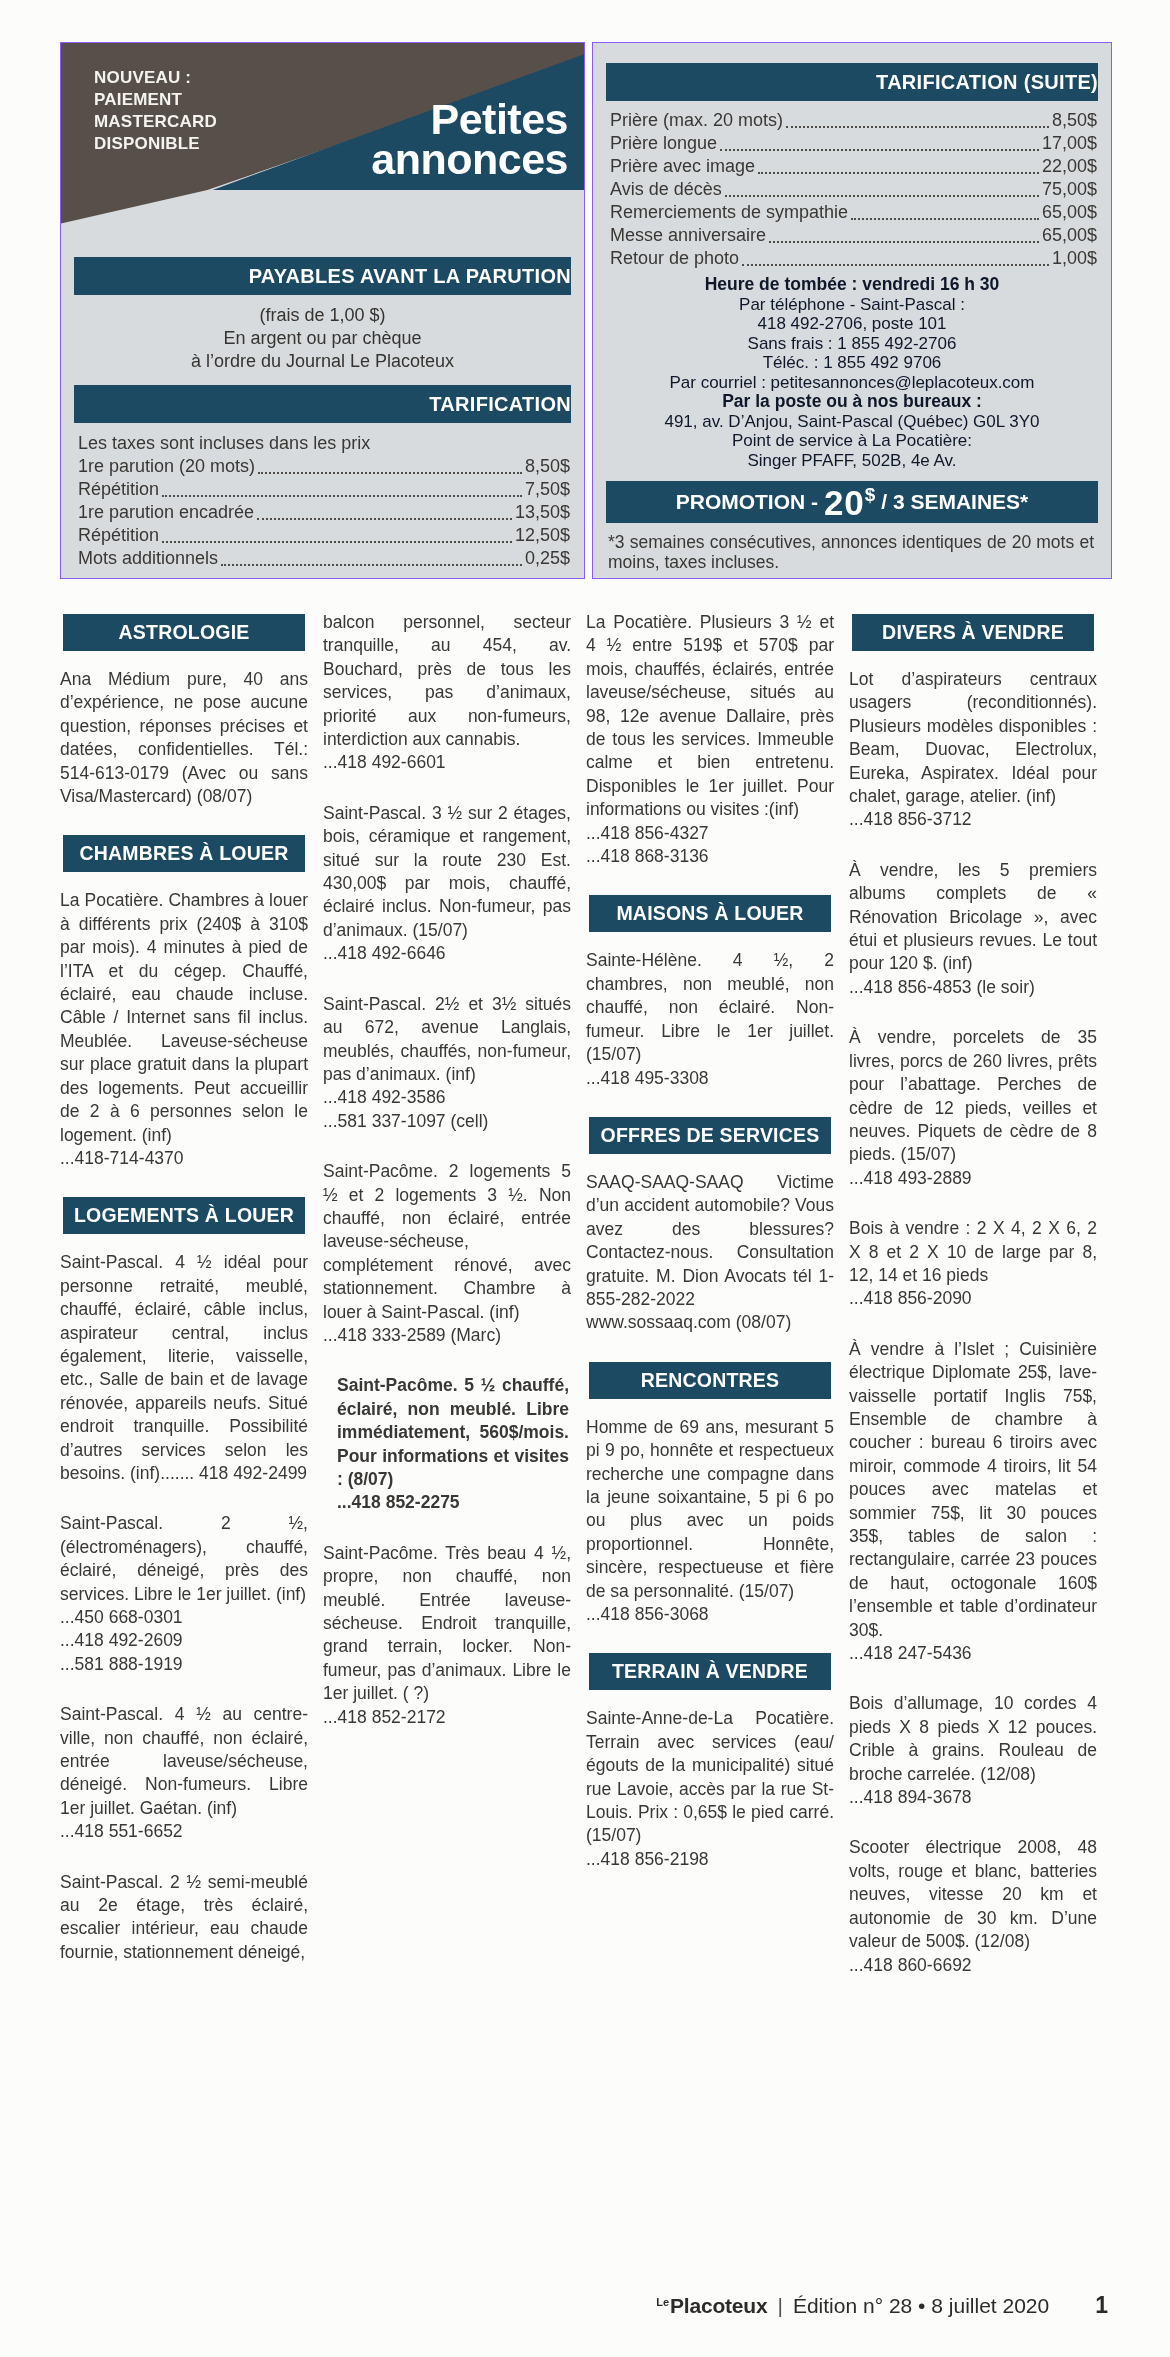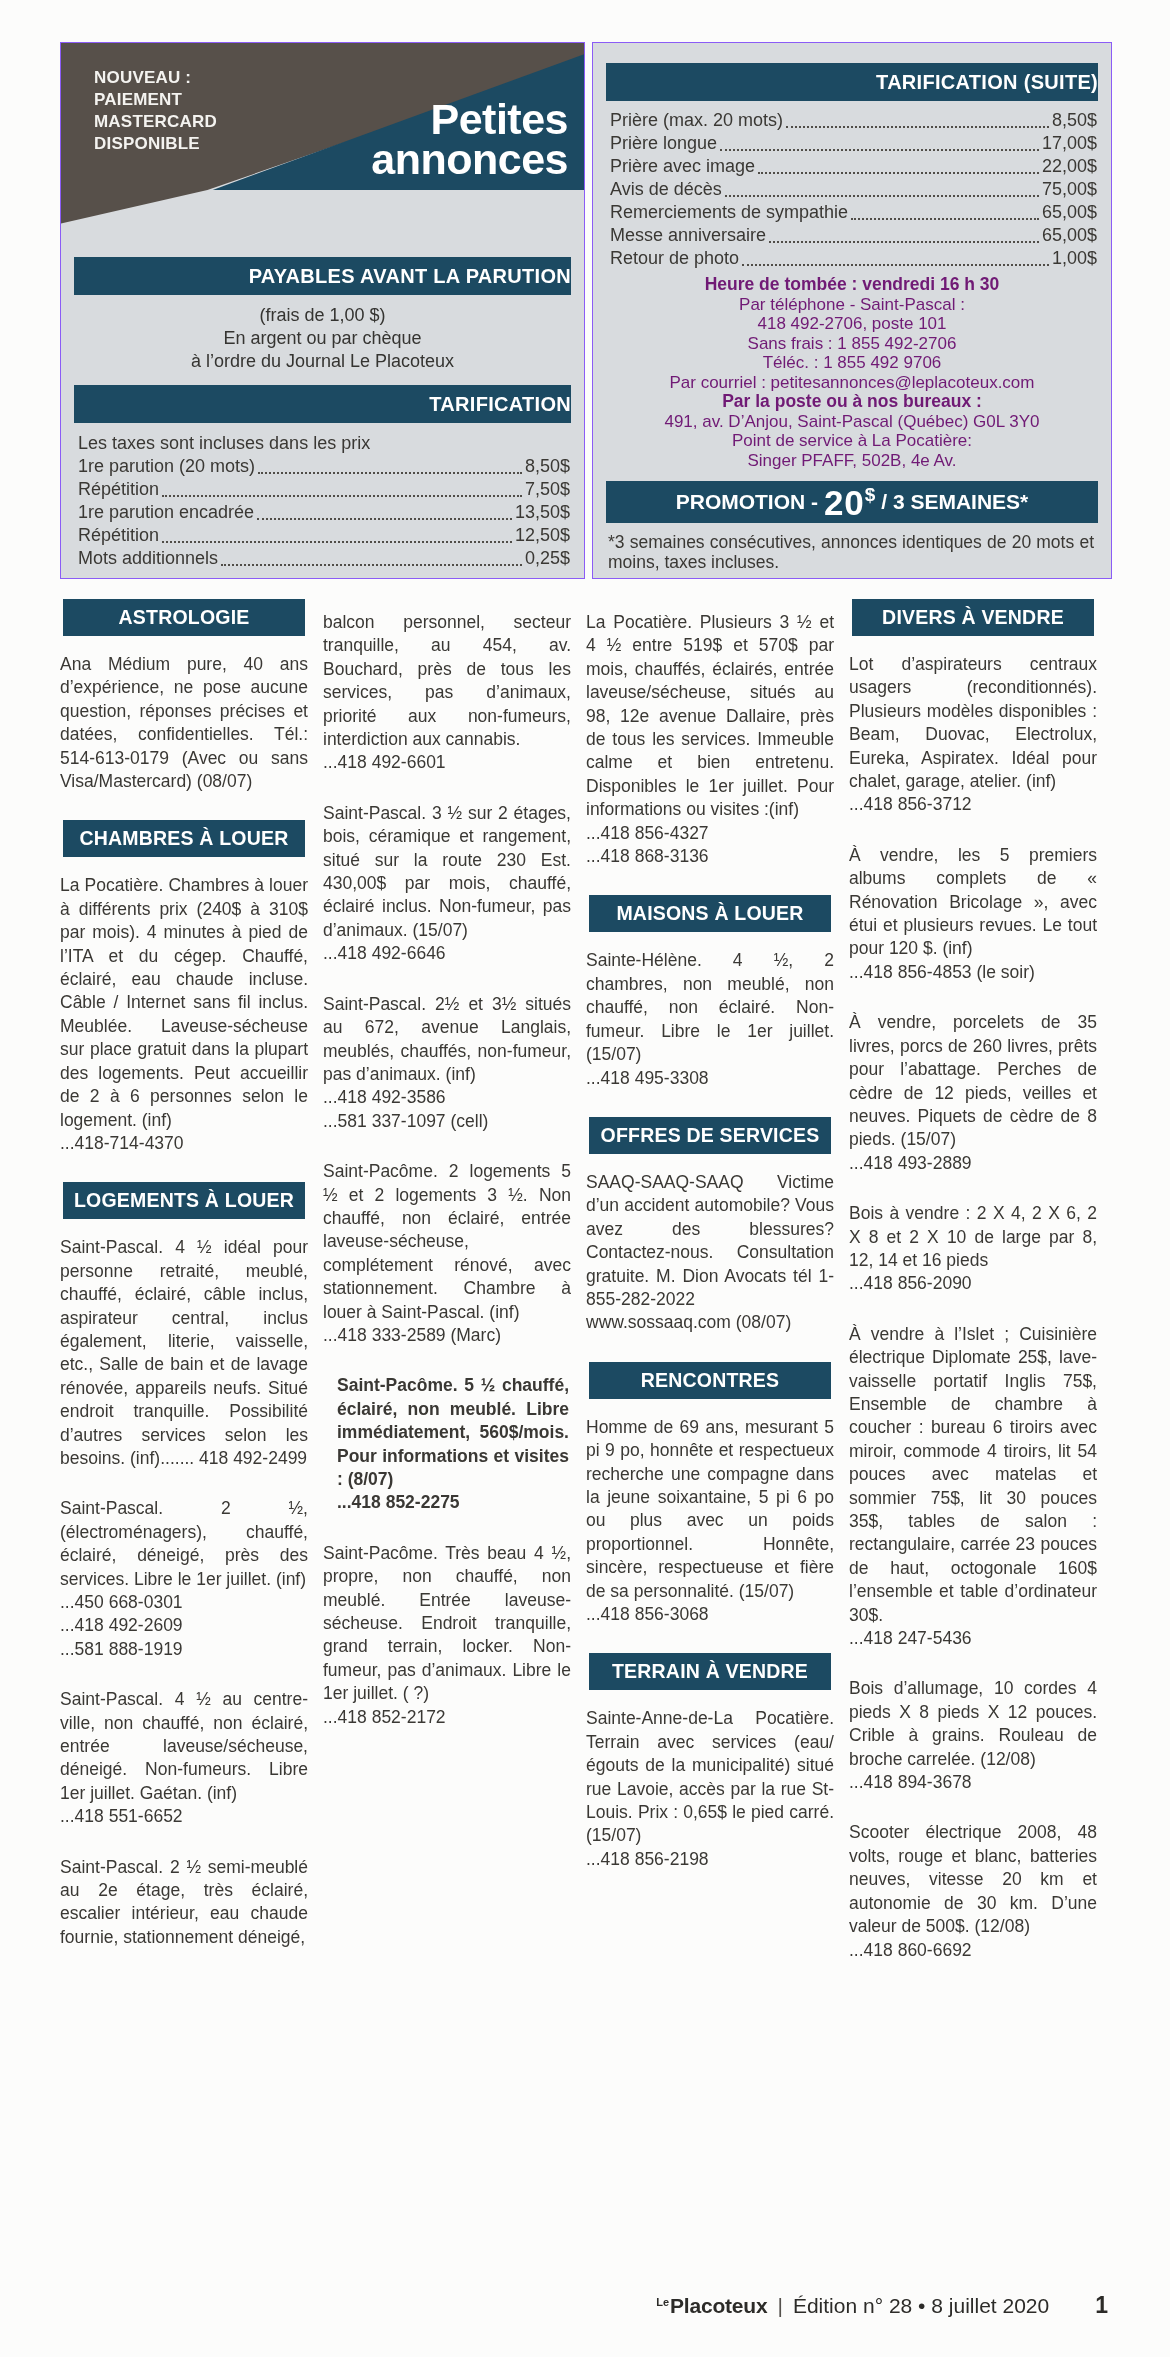--- a/index.html
+++ b/index.html
@@ -32,37 +32,37 @@
   .pay-lines { margin-top:9px; text-align:center; font-size:18px; line-height:23px; color:#353431; }
 
   .tarif-note { font-size:18px; line-height:23px; margin:9px 14px 0 17px; }
   .tarif-list { margin:0 14px 0 17px; font-size:18px; }
   .right-box .tarif-list { margin-top:8px; }
   .tarif-row { display:flex; align-items:flex-end; line-height:23px; }
   .tarif-label, .tarif-price { white-space:nowrap; }
   .tarif-dots { flex:1 1 auto; border-bottom:2px dotted #504d48; margin:0 3px 4px; min-width:8px; }
 
   .right-box .bar.suite { margin-top:20px; }
-  .contact { margin-top:5px; text-align:center; font-size:17px; line-height:19.5px; color:#701a75; }
+  .contact { margin-top:5px; text-align:center; font-size:17px; line-height:19.5px; color:#0f172a; }
   .contact .bold-line { font-weight:bold; font-size:17.5px; }
 
   .promo-bar { margin:11px 13px 0; background:#1c4a62; color:#fff; height:42px;
     display:flex; align-items:center; justify-content:center; font-weight:bold; font-size:21px; }
   .promo-bar span, .promo-bar sup { white-space:pre; }
   .promo-amount { font-size:35px; line-height:1; letter-spacing:1px; }
   .promo-sup { font-size:19px; transform:translateY(-7px); display:inline-block; }
 
   .promo-note { margin:9px 17px 0 15px; font-size:17.5px; line-height:20px; text-align:justify; }
 
   
   .columns { position:absolute; top:598px; left:60px; display:flex; gap:15px; }
   .col { width:248px; }
   .col-header { background:#1c4a62; color:#fff; font-weight:bold; font-size:19.5px;
     text-align:center; height:37px; line-height:37px; margin:6px 3px 17px; letter-spacing:.2px; }
-  .col > .col-header:first-child { margin-top:1px; }
+  .col > .col-header:first-child { margin-top:16px; }
   .col > .ad:first-child { margin-top:13px; }
   .ad { margin-bottom:27px; }
   .ad-body { font-size:17.5px; line-height:23.4px; text-align:justify; }
   .ad-phone { font-size:17.5px; line-height:23.4px; text-align:left; }
   .bold-ad { padding-left:14px; padding-right:2px; }
   .bold-ad .ad-body, .bold-ad .ad-phone { font-weight:bold; }
 
   
   .footer { position:absolute; top:2292px; right:62px; display:flex; align-items:baseline;
     font-size:21px; color:#2c2b28; }

